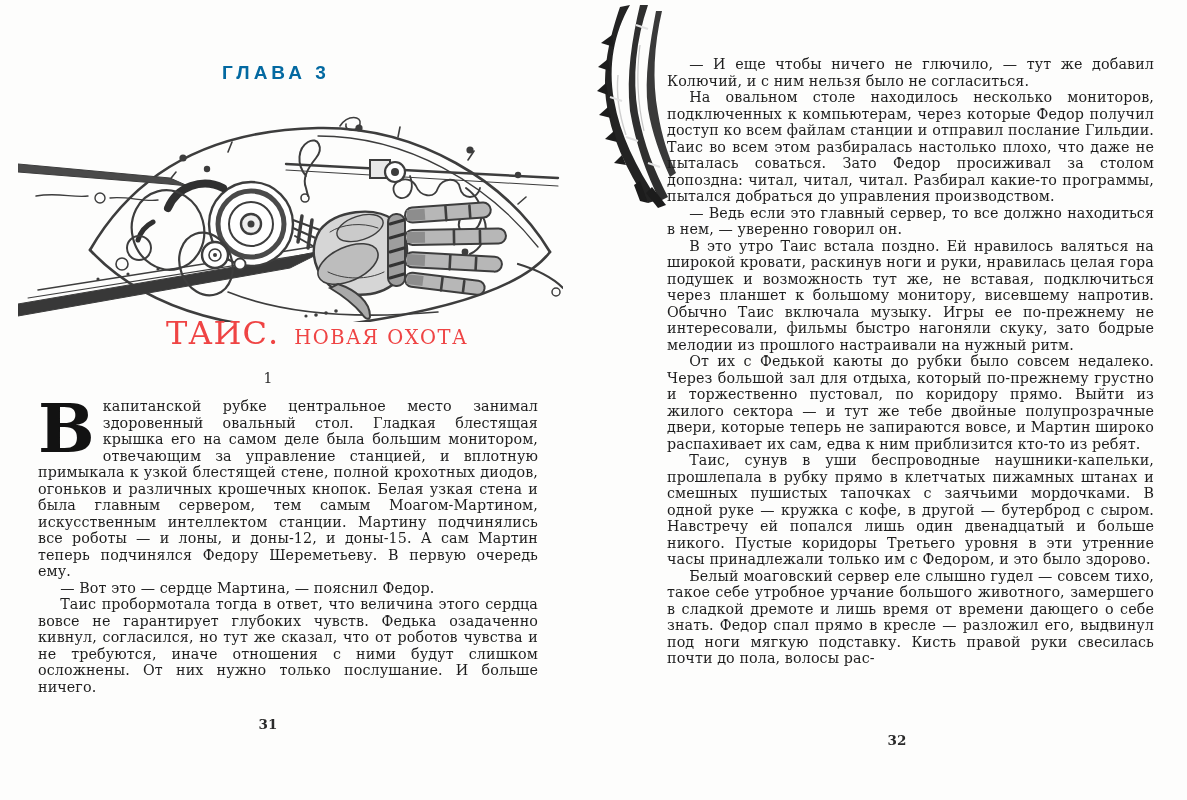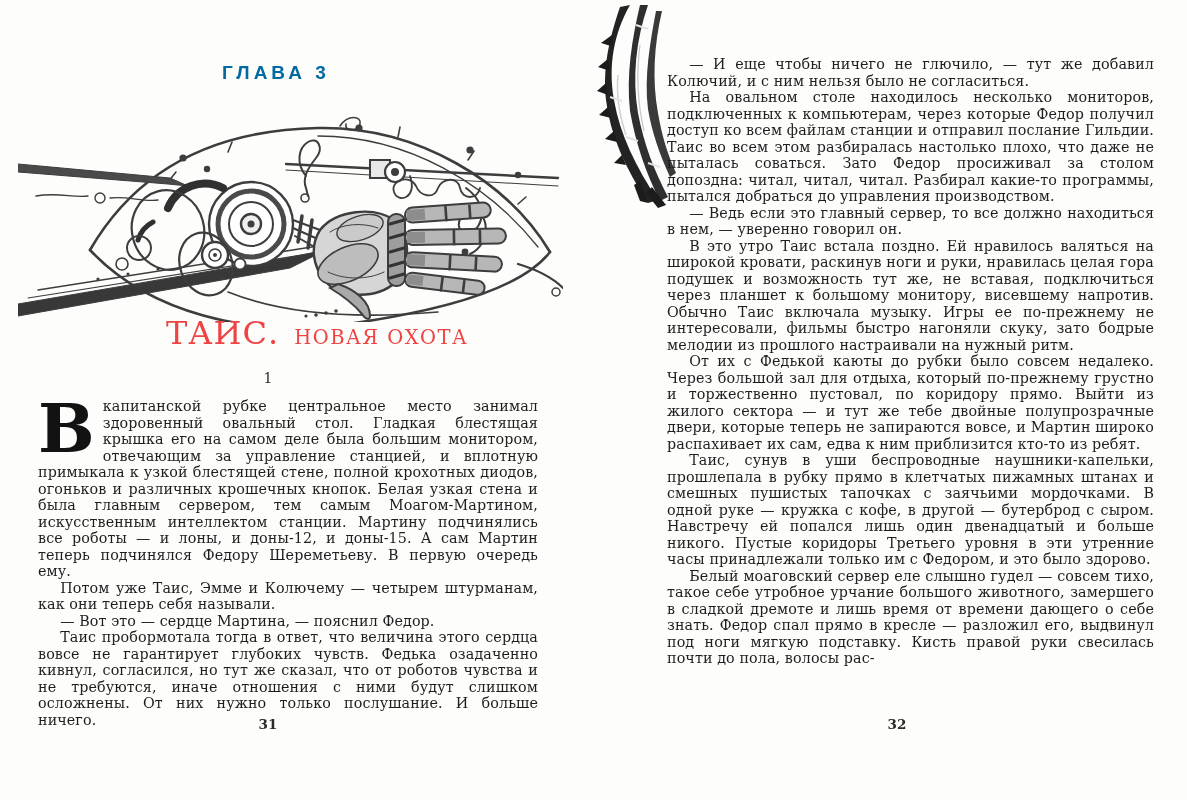--- a/index.html
+++ b/index.html
@@ -32,21 +32,21 @@
   .title-main{font-size:32px;letter-spacing:1px;}
   .title-sub{font-size:19.5px;letter-spacing:1.5px;margin-left:15px;}
   .section-number{
     position:absolute;left:38px;top:370px;width:460px;
     text-align:center;font-size:14px;color:#2a2a2a;
   }
   .pageno{
     position:absolute;top:716px;font-size:13.5px;color:#2a2a2a;text-align:center;font-weight:bold;
   }
   .pageno.left{left:38px;width:460px;}
-  .pageno.right{left:667px;width:460px;}
+  .pageno.right{left:667px;width:460px;margin-top:16px;}
   
   .illu{position:absolute;pointer-events:none;}
   .illu-hand{left:18px;top:112px;}
   .illu-branch{left:596px;top:5px;}
 </style>
 </head>
 <body>
 
 <div class="spread">
 
@@ -155,21 +155,20 @@
 
     <div class="title-row">
       <span class="title-main">ТАИС.</span><span class="title-sub">НОВАЯ ОХОТА</span>
     </div>
 
     <div class="section-number">1</div>
 
     <div class="body-col left-body">
       <p class="opening"><span class="dropcap">В</span><span>капитанской рубке центральное место занимал здоровенный овальный стол. Гладкая блестящая крышка его на самом деле была большим монитором, отвечающим за управление станцией, и вплотную примыкала к узкой блестящей стене, полной крохотных диодов, огоньков и различных крошечных кнопок. Белая узкая стена и была главным сервером, тем самым Моагом-Мартином, искусственным интеллектом станции. Мартину подчинялись все роботы — и лоны, и доны-12, и доны-15. А сам Мартин теперь подчинялся Федору Шереметьеву. В первую очередь ему.</span></p>
 
-    <p>Потом уже Таис, Эмме и Колючему — четырем штурманам, как они теперь себя называли.</p>
         <p>— Вот это — сердце Мартина, — пояснил Федор.</p>
         <p>Таис пробормотала тогда в ответ, что величина этого сердца вовсе не гарантирует глубоких чувств. Федька озадаченно кивнул, согласился, но тут же сказал, что от роботов чувства и не требуются, иначе отношения с ними будут слишком осложнены. От них нужно только послушание. И больше ничего.</p>
       </div>
 
     <div class="pageno left">31</div>
   </div>
 
   <div>
 
     <svg class="illu illu-branch" width="100" height="205" viewBox="0 0 100 205" fill="none">

